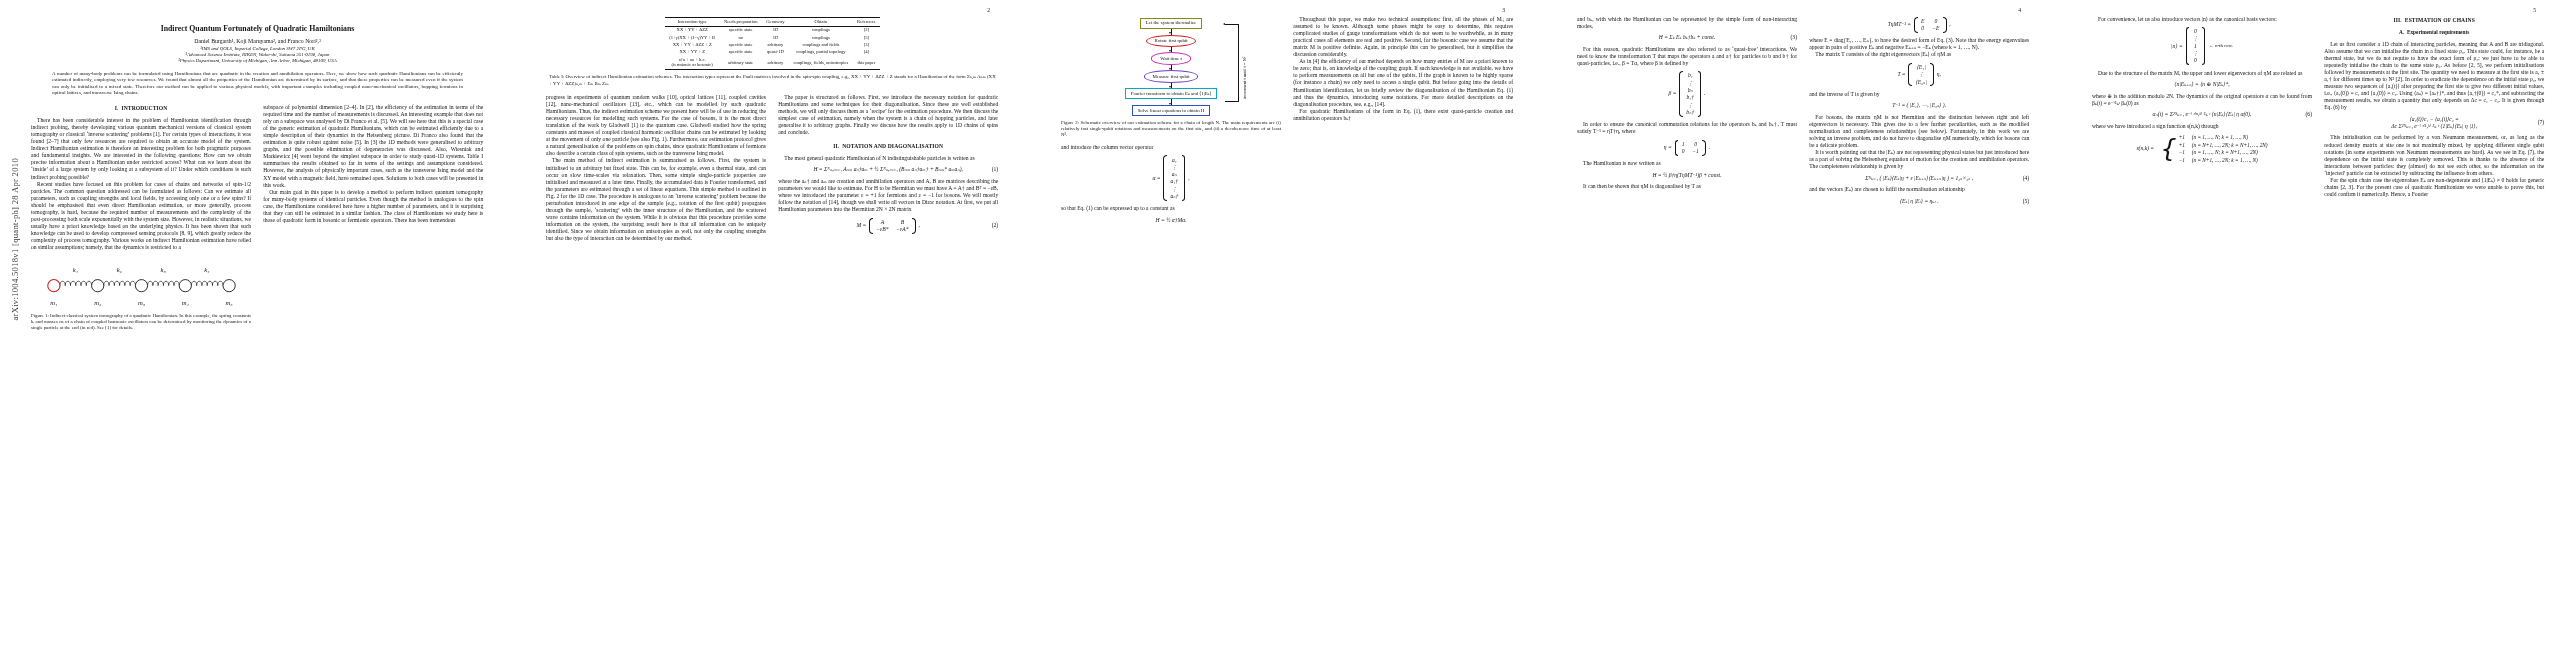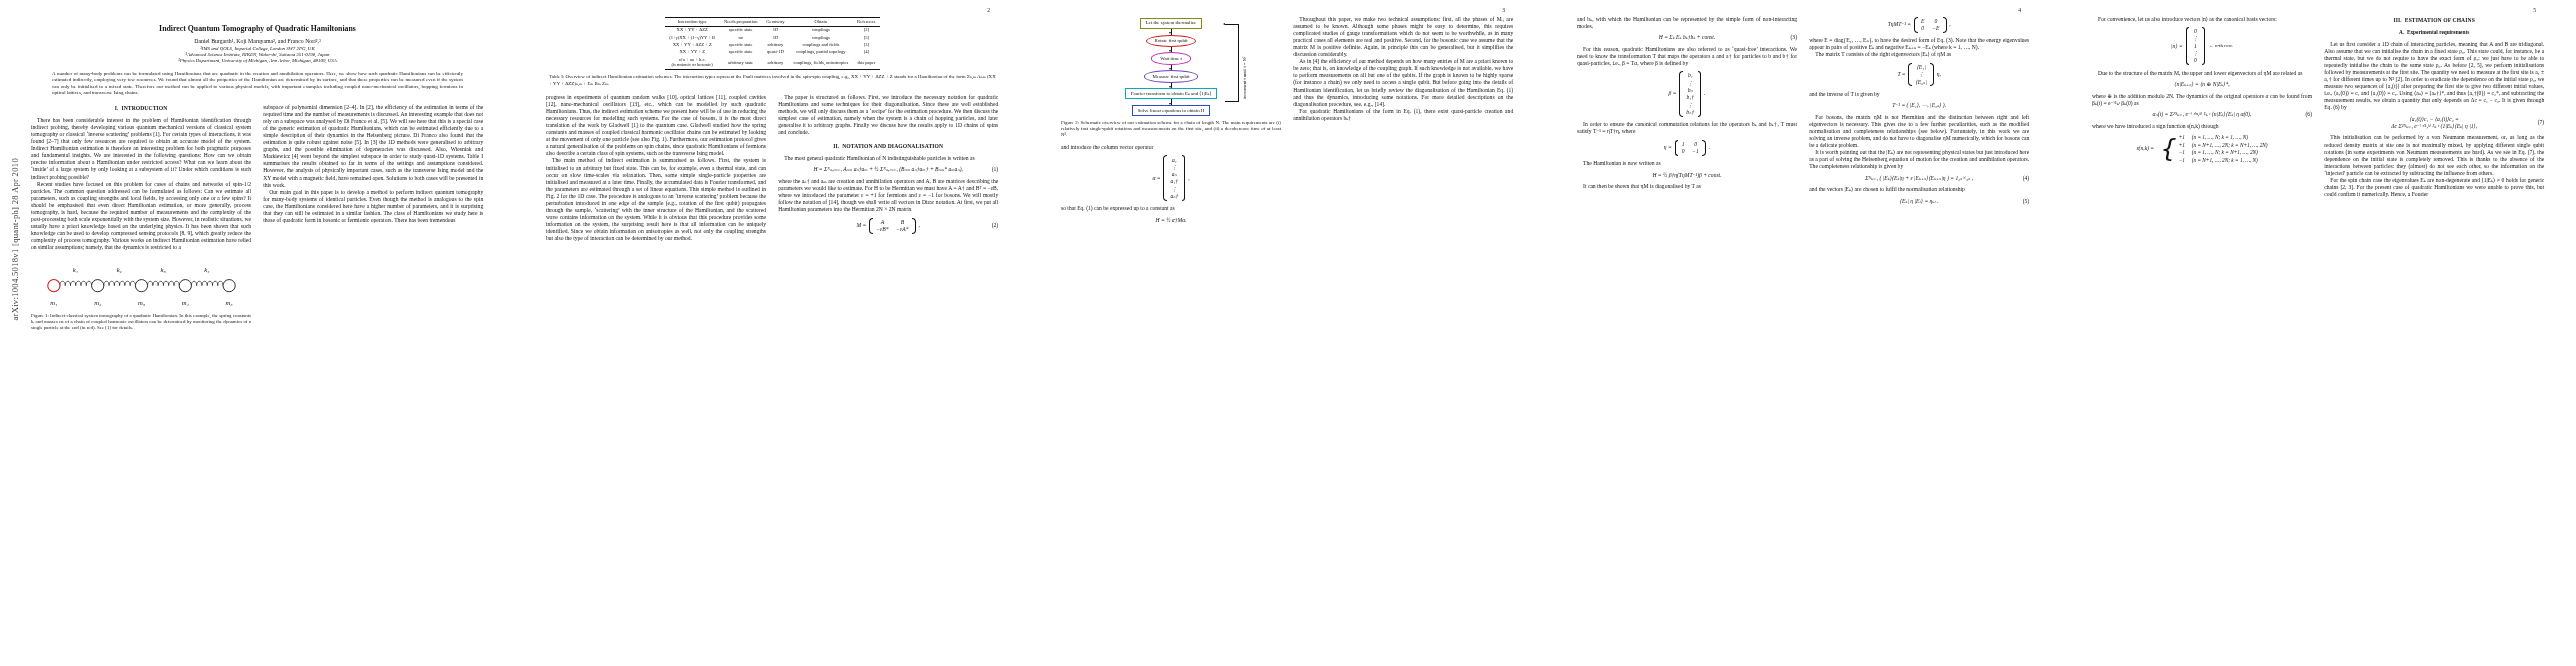--- a/index.html
+++ b/index.html
@@ -63,21 +63,21 @@
     writing-mode:vertical-rl;transform:rotate(180deg);font-size:4.6px;white-space:nowrap;}
 </style>
 </head>
 <body>
 
 <div class="page" style="left:0;">
   <div class="arxiv-strip">
     <div class="arxiv-text">arXiv:1004.5018v1  [quant-ph]  28 Apr 2010</div>
   </div>
   <div class="inner">
-    <div class="title">Indirect Quantum Tomography of Quadratic Hamiltonians</div>
+    <div class="title">Indirect Quantum Fortunately of Quadratic Hamiltonians</div>
     <div class="authors">Daniel Burgarth¹, Koji Maruyama², and Franco Nori²,³</div>
     <div class="affils">
       <div>¹IMS and QOLS, Imperial College, London SW7 2PG, UK</div>
       <div>²Advanced Science Institute, RIKEN, Wako-shi, Saitama 351-0198, Japan</div>
       <div>³Physics Department, University of Michigan, Ann Arbor, Michigan, 48109, USA</div>
     </div>
     <div class="abstract">A number of many-body problems can be formulated using Hamiltonians that are quadratic in the creation and annihilation operators. Here, we show how such quadratic Hamiltonians can be efficiently estimated indirectly, employing very few resources. We found that almost all the properties of the Hamiltonian are determined by its surface, and that these properties can be measured even if the system can only be initialised to a mixed state. Therefore our method can be applied to various physical models, with important examples including coupled nano-mechanical oscillators, hopping fermions in optical lattices, and transverse Ising chains.</div>
     <div class="cols">
       <div class="col">
         <div class="h-sec">I.&nbsp;&nbsp;INTRODUCTION</div>

